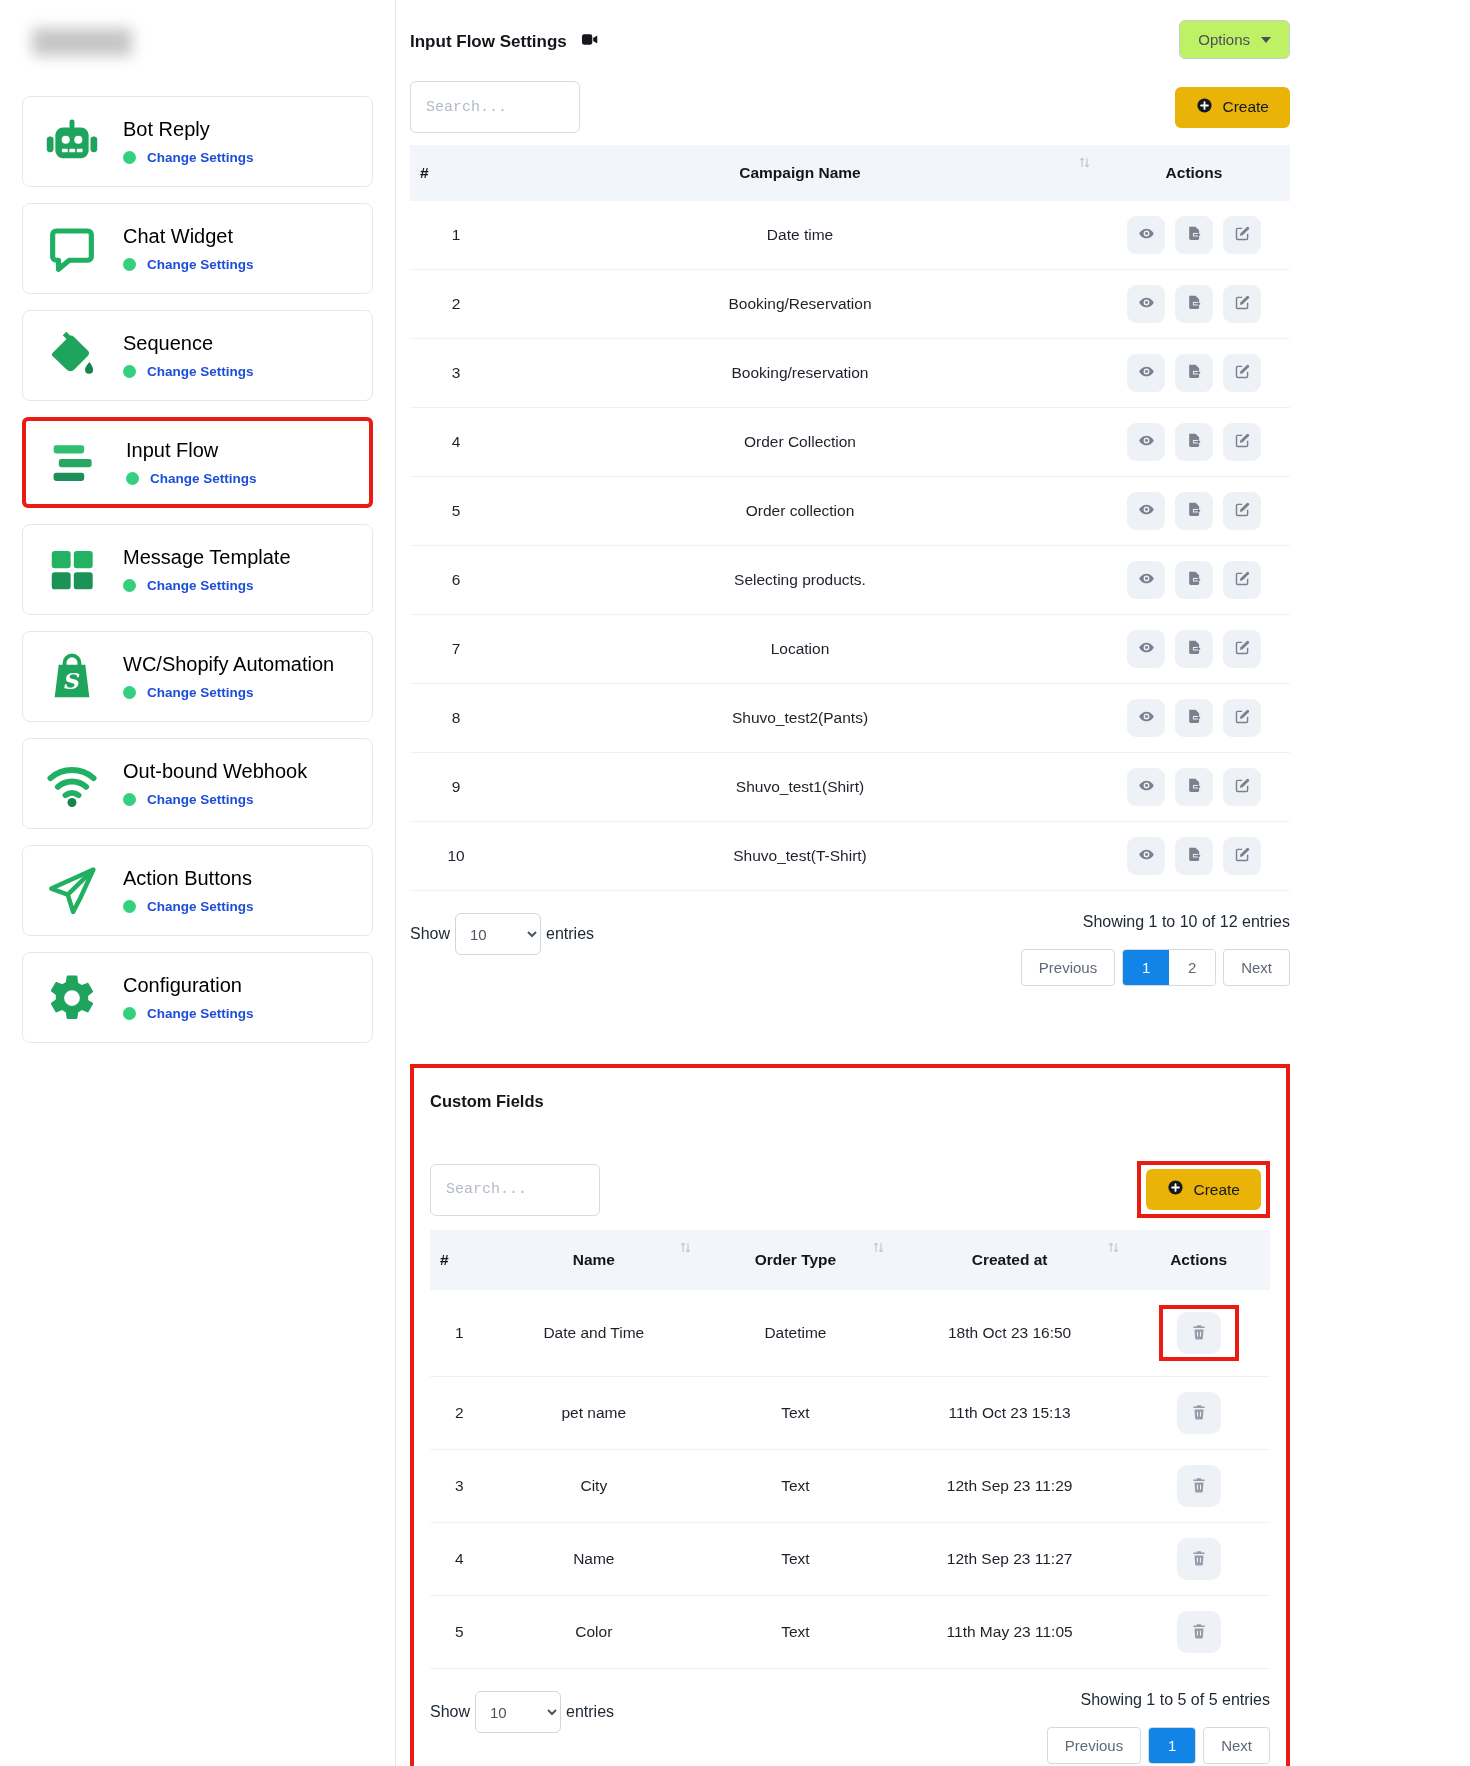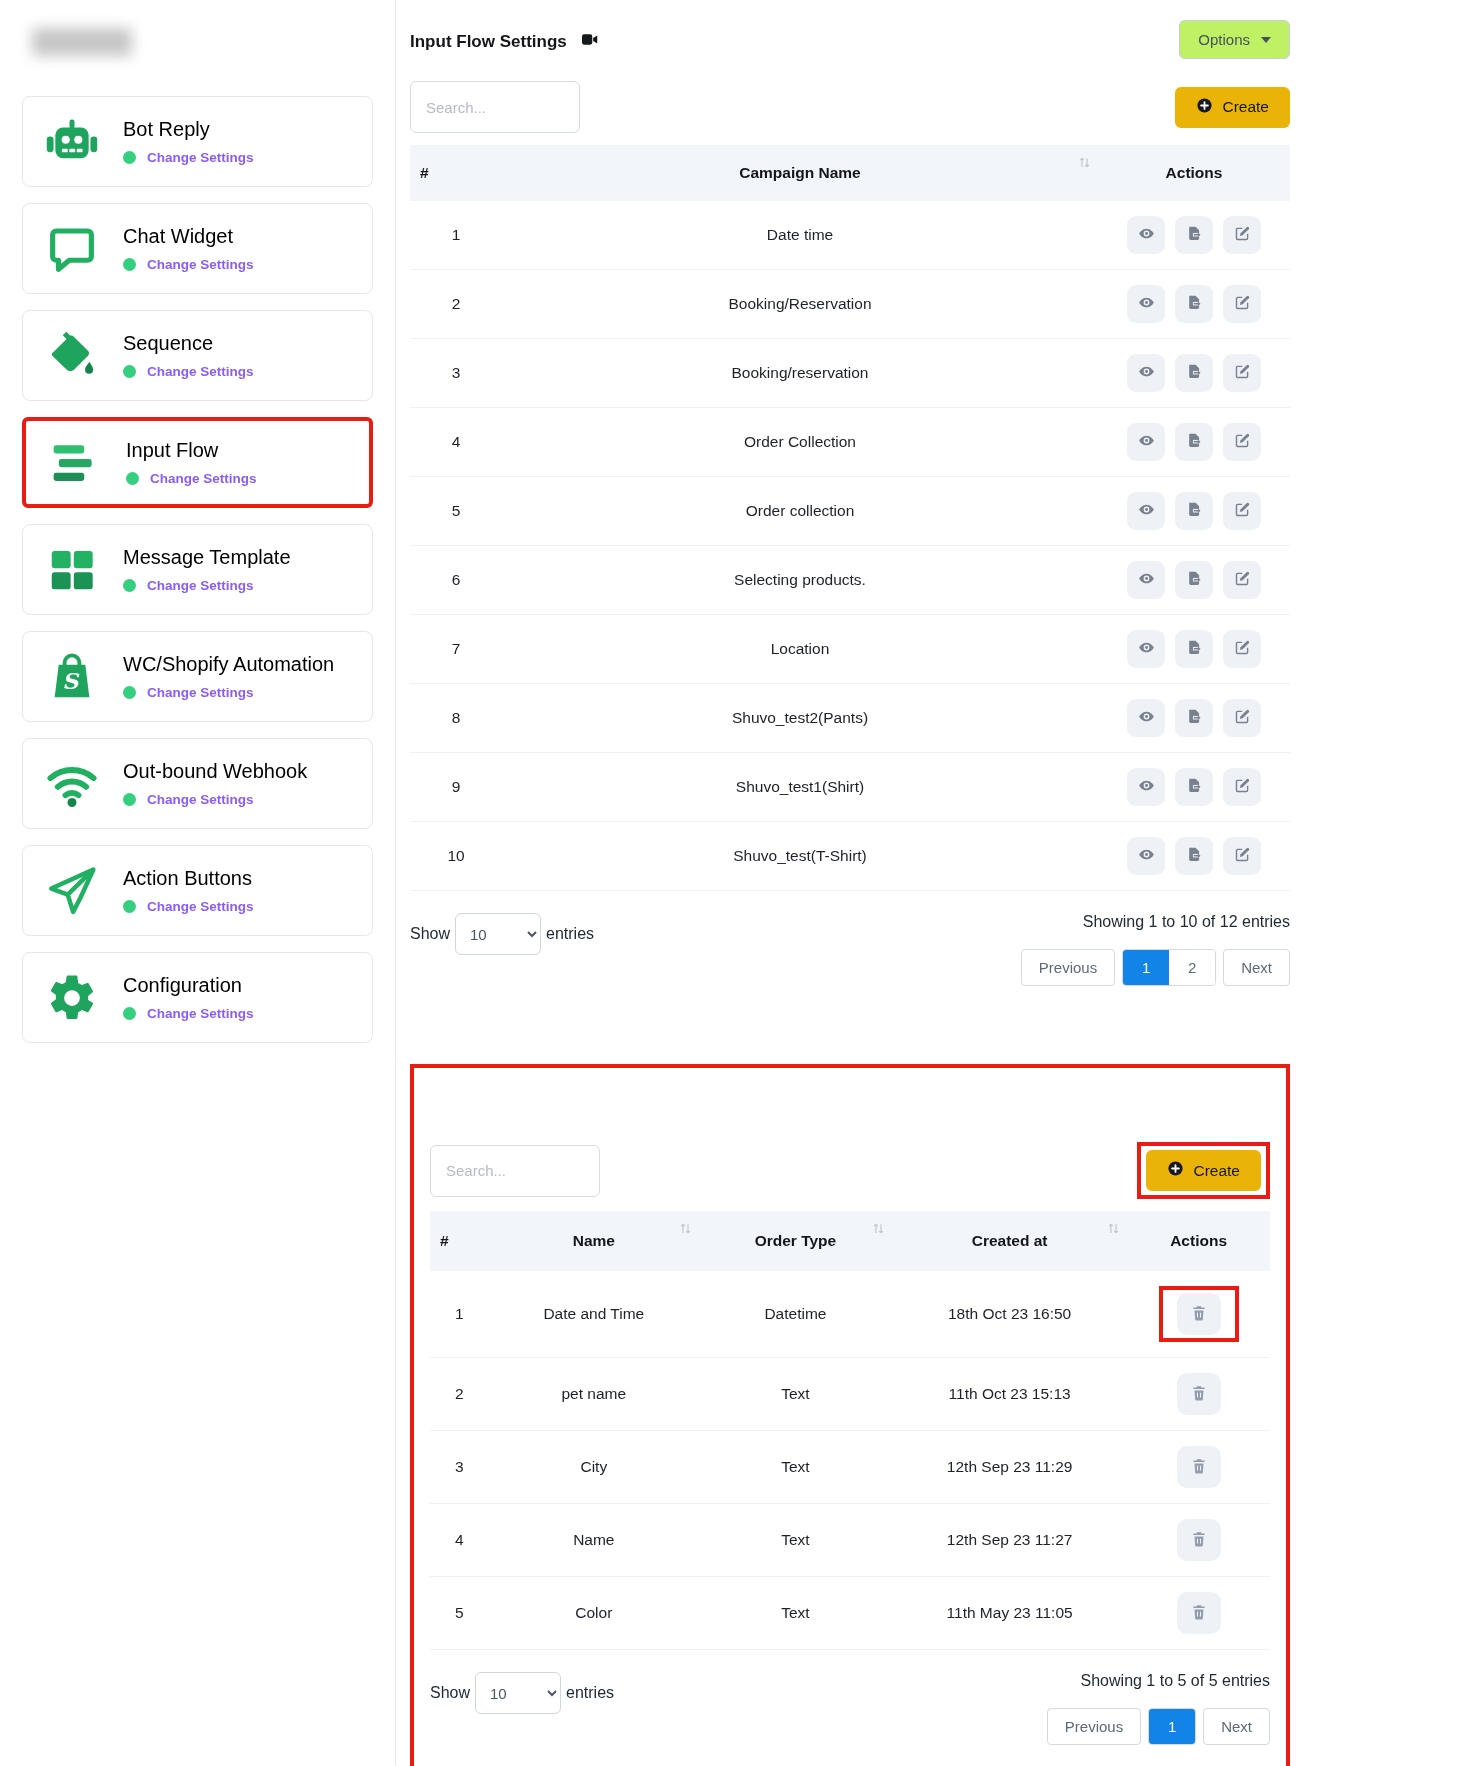--- a/index.html
+++ b/index.html
@@ -11,35 +11,35 @@
   .logo-blur { width:100px; height:28px; background:#c6c6c6; filter:blur(7px); border-radius:4px; margin:12px 0 40px 10px; }
   .side-card { display:flex; align-items:center; gap:24px; border:1px solid #e4e8ec; border-radius:8px;
                padding:16px 14px 16px 22px; margin-bottom:16px; height:91px; background:#fff; cursor:pointer; }
   .side-card.highlighted { border:4px solid #ea1b12; border-radius:6px; }
   .side-icon { width:54px; height:54px; flex:0 0 54px; display:flex; align-items:center; justify-content:center; }
   .side-icon svg { width:54px; height:54px; }
   .side-body { display:flex; flex-direction:column; gap:9px; }
   .side-title { font-size:20px; font-weight:400; color:#000000; }
   .side-link-row { display:flex; align-items:center; gap:11px; }
   .dot { width:13px; height:13px; border-radius:50%; background:#35d07f; }
-  .side-link { color:#8b5cf6; font-weight:700; font-size:13.5px; text-decoration:none; cursor:pointer; }
+  .side-link { color:#1d4ed8; font-weight:700; font-size:13.5px; text-decoration:none; cursor:pointer; }
 
   
   .main { flex:1; padding:14px 180px 30px 14px; }
   .main-header { display:flex; justify-content:space-between; align-items:flex-start; padding:6px 0 16px; }
   .title-wrap { display:flex; align-items:center; gap:13px; padding-top:10px; }
   .page-title { font-size:17px; font-weight:700; margin:0; color:#14161b; }
   .title-wrap svg { width:19px; height:19px; }
   .options-btn { display:flex; align-items:center; gap:11px; background:#bef264; border:1px solid #c7ced6; border-radius:6px;
                  padding:10px 18px; font-size:15px; color:#48505d; cursor:pointer; font-family:inherit; }
   .caret-down { width:0; height:0; border-left:5px solid transparent; border-right:5px solid transparent; border-top:6px solid #49505c; }
 
   .toolbar { display:flex; justify-content:space-between; align-items:center; margin:6px 0 12px; }
   .search-input { width:170px; height:52px; border:1px solid #d7dce2; border-radius:6px; padding:0 15px;
-                  font-size:15px; font-family:Liberation Sans, sans-serif; color:#000000; outline:none; }
+                  font-size:15px; font-family:Liberation Mono, monospace; color:#000000; outline:none; }
   .search-input::placeholder { color:#b4bbc6; }
   .create-btn { display:inline-flex; align-items:center; gap:9px; background:#eab308; border:none; border-radius:6px;
                 padding:10px 21px; font-size:15.5px; color:#15181d; cursor:pointer; font-family:inherit; }
   .create-btn svg { width:17px; height:17px; }
   .red-wrap { border:4px solid #ea1b12; padding:4px 5px; display:inline-block; }
 
   table.data-table { width:100%; border-collapse:collapse; font-size:15.5px; }
   .data-table thead th { background:#f2f5f9; padding:19px 10px; font-weight:700; color:#14161b; position:relative; font-size:15.5px; }
   th.col-num { text-align:left; width:92px; padding-left:50px; }
   th.center { text-align:center; }
@@ -521,20 +521,21 @@
                 <button class="page-num active">1</button>
                 <button class="page-num">2</button>
               </span>
               <button class="page-btn">Next</button>
             </div>
         </div>
       </div>
     </section>
 
     <section class="custom-fields">
+      <h2 class="cf-title">Custom Fields</h2>
 
       <div class="toolbar cf-toolbar">
         <input class="search-input" placeholder="Search..." style="">
         <span class="red-wrap">
           <button class="create-btn">
             <span><svg viewBox="0 0 24 24">
                   <circle cx="12" cy="12" r="10" fill="#15181d"></circle>
                   <path d="M12 7.2v9.6M7.2 12h9.6" stroke="#fff" stroke-width="2.6" stroke-linecap="round"></path>
                 </svg></span>
             <span>Create</span>

